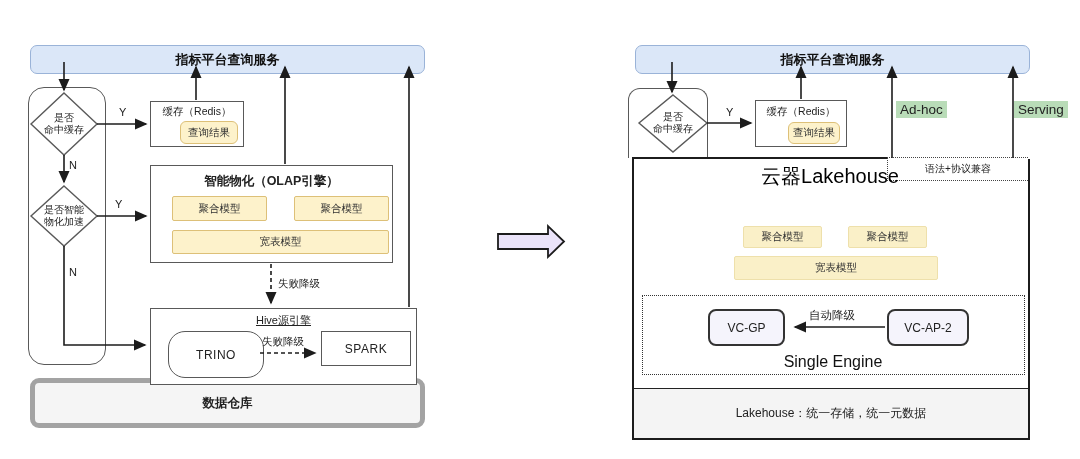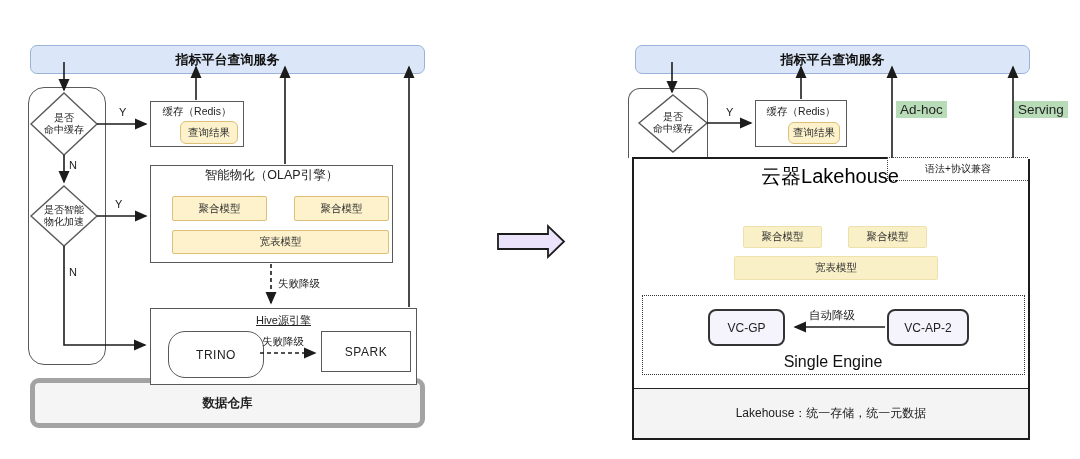--- a/index.html
+++ b/index.html
@@ -49,30 +49,30 @@
   <div class="abs svc-bar" style="left:30px;top:33px;width:395px;height:29px;">指标平台查询服务</div>
 
   <div class="abs loop" style="left:28px;top:87px;width:78px;height:278px;"></div>
 
   <div class="abs wbox" style="left:150px;top:101px;width:94px;height:46px;">
     <div class="box-title" style="top:3px;">缓存（Redis）</div>
     <div class="chip chip-round abs" style="left:29px;top:19px;width:58px;height:23px;">查询结果</div>
   </div>
 
   <div class="abs wbox" style="left:150px;top:165px;width:243px;height:98px;">
-    <div class="box-title" style="top:1px;font-size:12.5px;font-weight:normal;">智能物化（OLAP引擎）</div>
+    <div class="box-title" style="top:7px;font-size:12.5px;font-weight:bold;">智能物化（OLAP引擎）</div>
     <div class="chip abs" style="left:21px;top:30px;width:95px;height:25px;">聚合模型</div>
     <div class="chip abs" style="left:143px;top:30px;width:95px;height:25px;">聚合模型</div>
     <div class="chip abs" style="left:21px;top:64px;width:217px;height:24px;">宽表模型</div>
   </div>
 
   <div class="abs wbox" style="left:150px;top:308px;width:267px;height:77px;">
     <div class="box-title" style="top:4px;font-size:11px;text-decoration:underline;">Hive源引擎</div>
     <div class="engine-box abs" style="left:17px;top:22px;width:96px;height:47px;border-radius:17px;">TRINO</div>
-    <div class="engine-box abs" style="left:170px;top:22px;width:90px;height:41px;">SPARK</div>
+    <div class="engine-box abs" style="left:170px;top:22px;width:90px;height:35px;">SPARK</div>
   </div>
 
   <div class="abs dw-band" style="left:30px;top:378px;width:395px;height:50px;">数据仓库</div>
 
   <div class="dtext" style="left:32px;top:100px;width:64px;height:48px;">
     <span>是否</span>
     <span>命中缓存</span>
   </div>
   <div class="dtext" style="left:32px;top:192px;width:64px;height:48px;">
     <span>是否智能</span>

